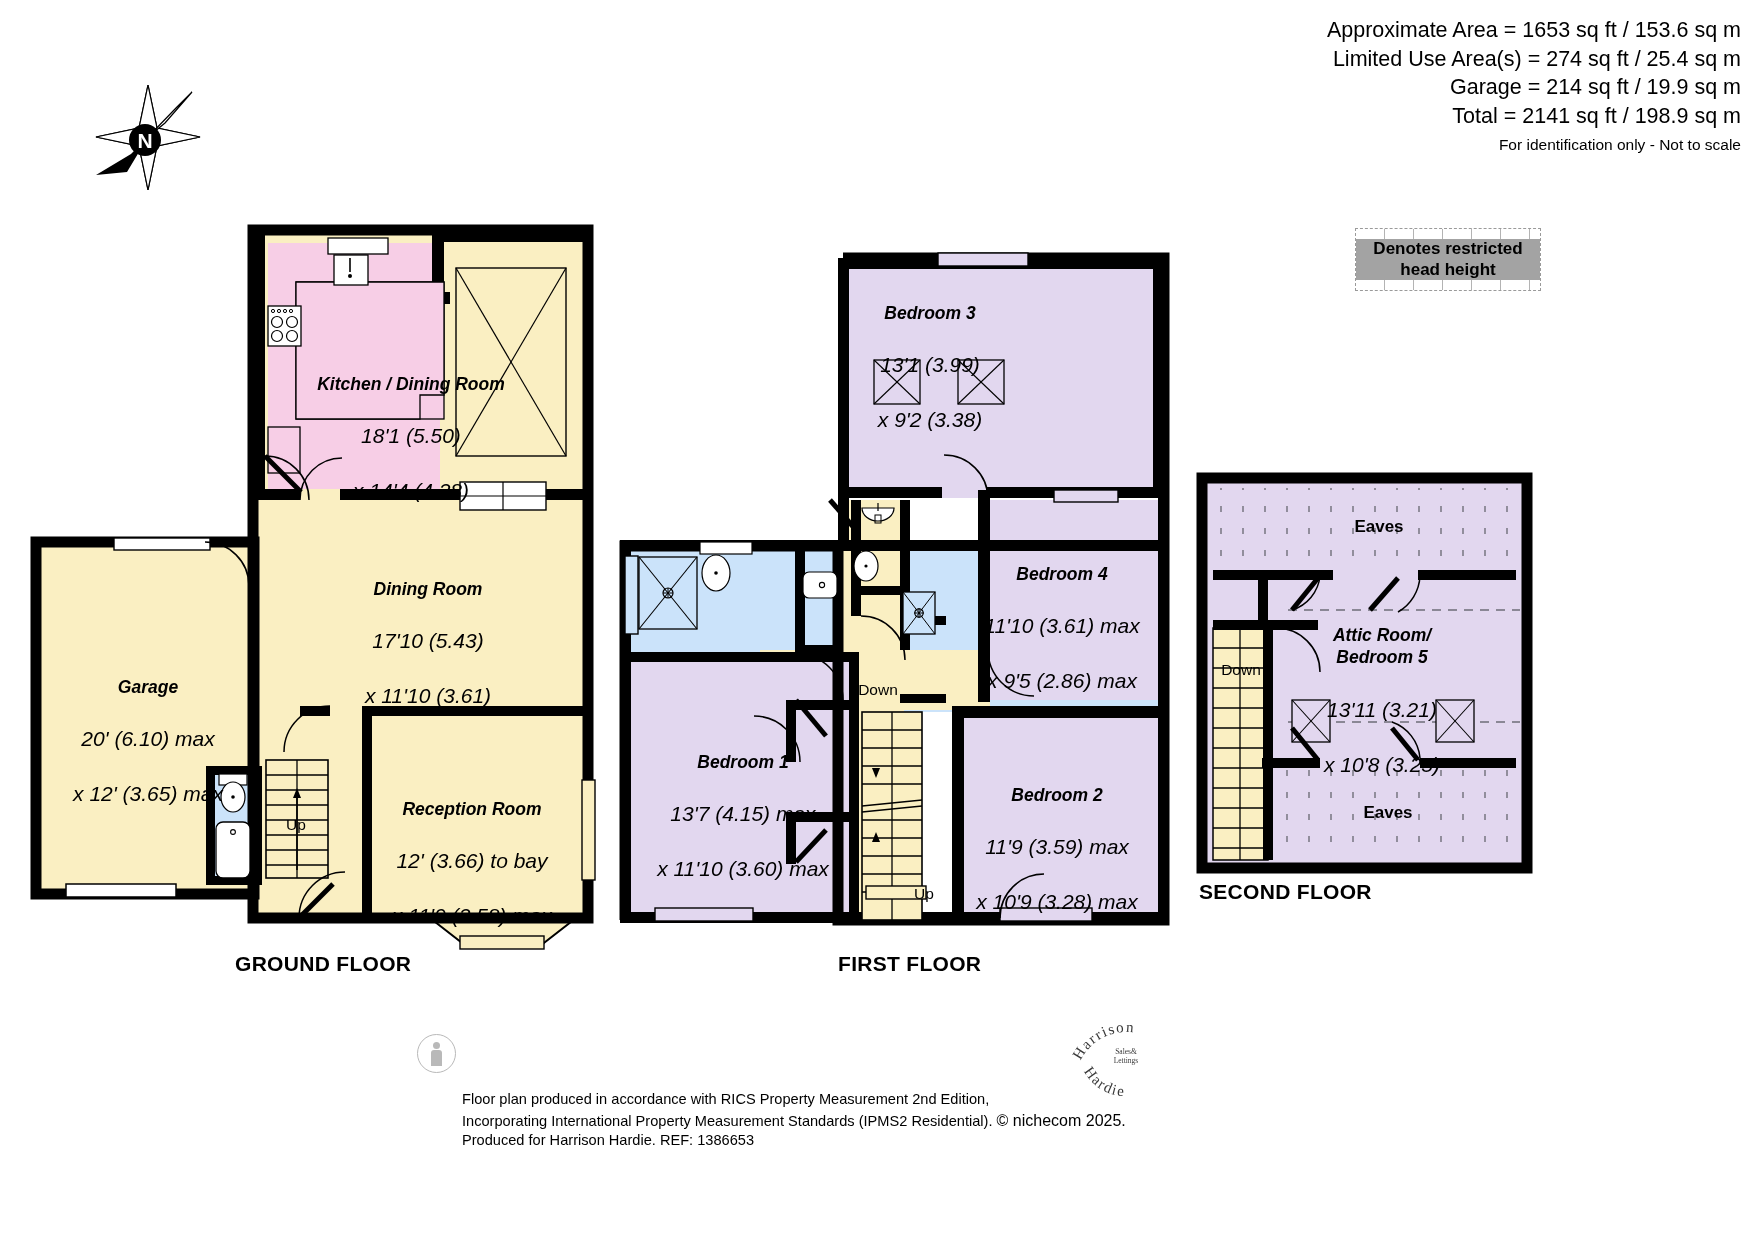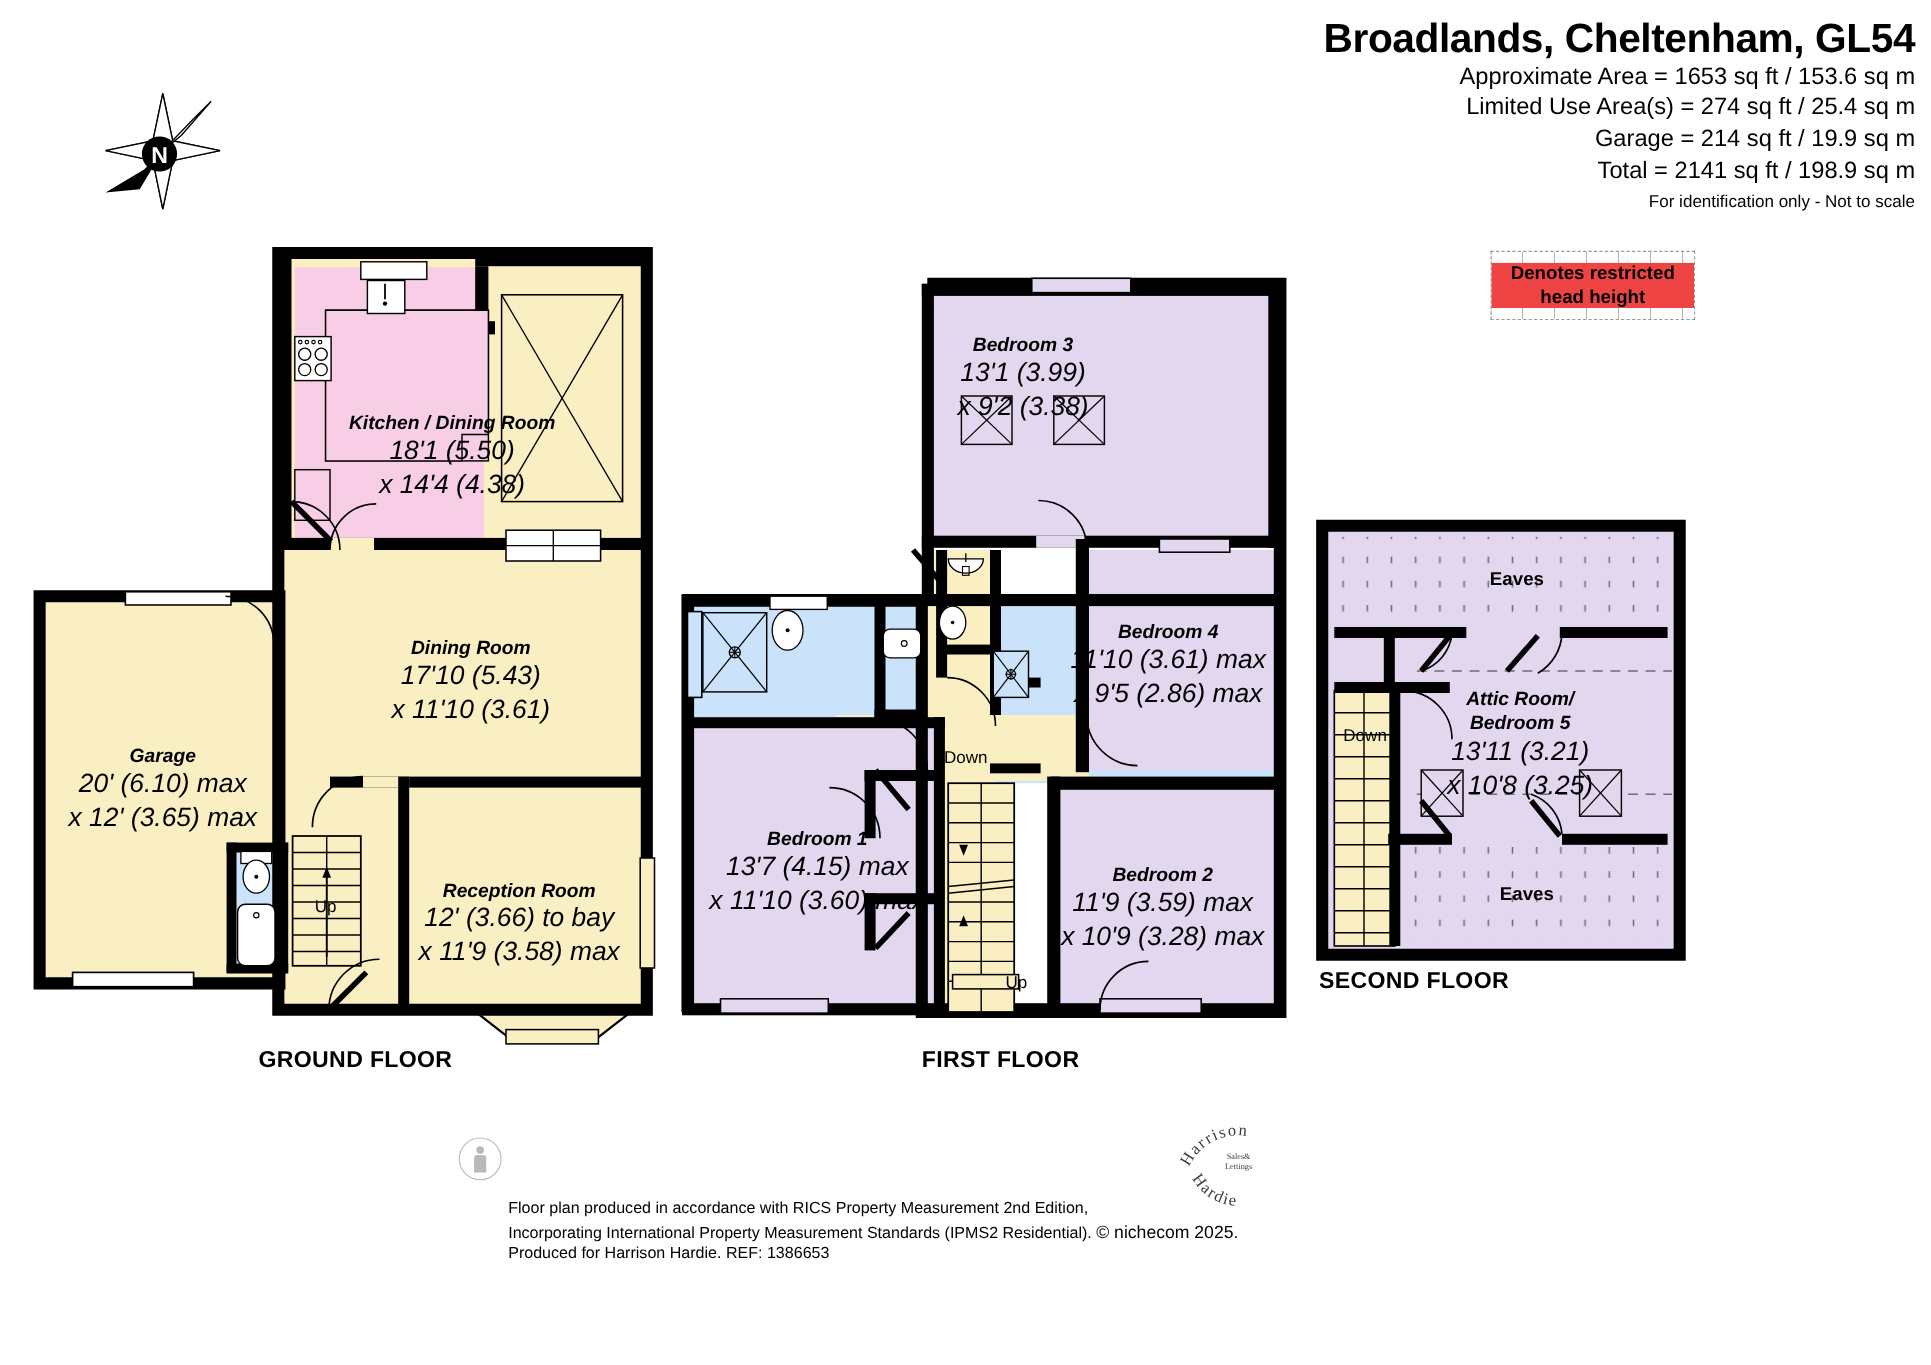--- a/index.html
+++ b/index.html
@@ -11,56 +11,55 @@
   #plan-title{font-size:37px;font-weight:bold;letter-spacing:-0.4px;line-height:1.05;white-space:nowrap;}
   .area-line{font-size:21.5px;line-height:1.33;white-space:nowrap;}
   #not-to-scale{font-size:15.5px;margin-top:6px;white-space:nowrap;}
 
   #restricted-legend{position:absolute;left:1355px;top:228px;width:186px;height:63px;
       border:1.6px dashed #9a9a9a;display:flex;align-items:center;justify-content:center;
       text-align:center;font-size:17px;font-weight:bold;line-height:1.2;box-sizing:border-box;}
   #restricted-legend .hatch{position:absolute;inset:0;
       background:repeating-linear-gradient(to right,transparent 0 28px,#9a9a9a 28px 29px);
       opacity:.75;pointer-events:none;}
-  #restricted-legend span{position:relative;z-index:2;background:#ef4444;padding:0 2px;}
+  #restricted-legend span{position:relative;z-index:2;background:#a3a3a3;padding:0 2px;}
 
   
   .floor-caption{position:absolute;font-size:21px;font-weight:bold;letter-spacing:.3px;white-space:nowrap;}
   #cap-ground{left:235px;top:952px;}
   #cap-first{left:838px;top:952px;}
   #cap-second{left:1199px;top:880px;}
 
   
   #plan-svg{position:absolute;left:0;top:0;width:1755px;height:1241px;}
 
   
   .room-label{position:absolute;text-align:center;line-height:1.28;white-space:nowrap;
       transform:translateX(-50%);font-style:italic;}
   .room-label .rname{font-size:17.5px;font-weight:bold;}
-  .room-label .rdim{font-size:24px;}
+  .room-label .rdim{font-size:21px;margin-top:28px;}
   .eaves-label{position:absolute;font-size:17px;font-weight:bold;transform:translateX(-50%);}
   .stair-word{position:absolute;font-size:15.5px;font-weight:normal;transform:translateX(-50%);}
 
   
   #footer-note{position:absolute;left:462px;top:1090px;font-size:14.6px;line-height:1.35;}
   #footer-note .nm{font-size:16px;}
   #person-icon{position:absolute;left:417px;top:1034px;width:37px;height:37px;
       border:1.6px solid #b9b9b9;border-radius:50%;}
   #person-icon .head{position:absolute;left:50%;top:7px;width:7px;height:7px;margin-left:-3.5px;
       background:#b9b9b9;border-radius:50%;}
   #person-icon .body{position:absolute;left:50%;top:15px;width:11px;height:16px;margin-left:-5.5px;
       background:#b9b9b9;border-radius:3px 3px 0 0;}
   #brand{position:absolute;left:1072px;top:1006px;width:108px;height:98px;}
   #brand svg{width:108px;height:98px;}
 </style>
 </head>
 <body>
 
 <div id="header">
-  <div id="plan-title">Broadlands, Cheltenham, GL54</div>
   <div class="area-line">Approximate Area = 1653 sq ft / 153.6 sq m</div>
   <div class="area-line">Limited Use Area(s) = 274 sq ft / 25.4 sq m</div>
   <div class="area-line">Garage = 214 sq ft / 19.9 sq m</div>
   <div class="area-line">Total = 2141 sq ft / 198.9 sq m</div>
   <div id="not-to-scale">For identification only - Not to scale</div>
 </div>
 
 <div id="restricted-legend">
   <div class="hatch"></div>
   <span>Denotes restricted head height</span>

